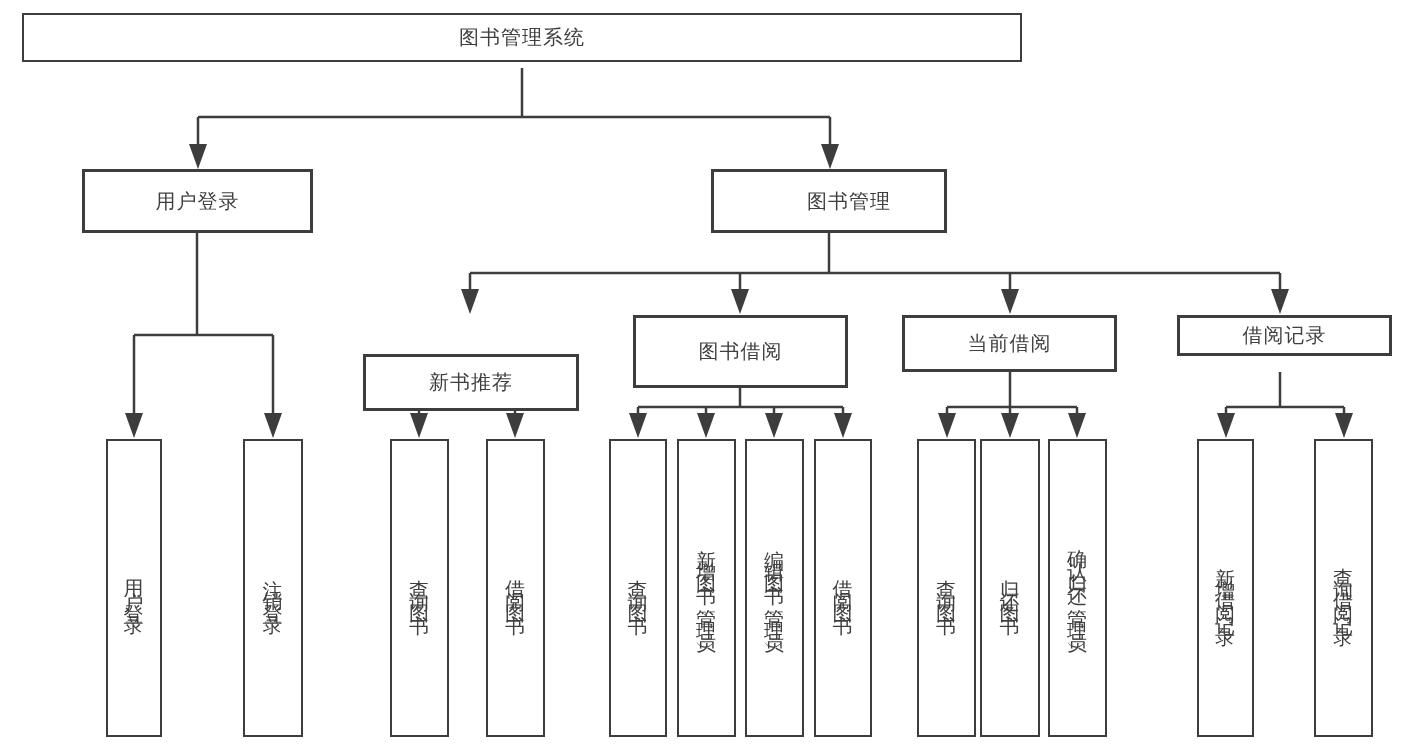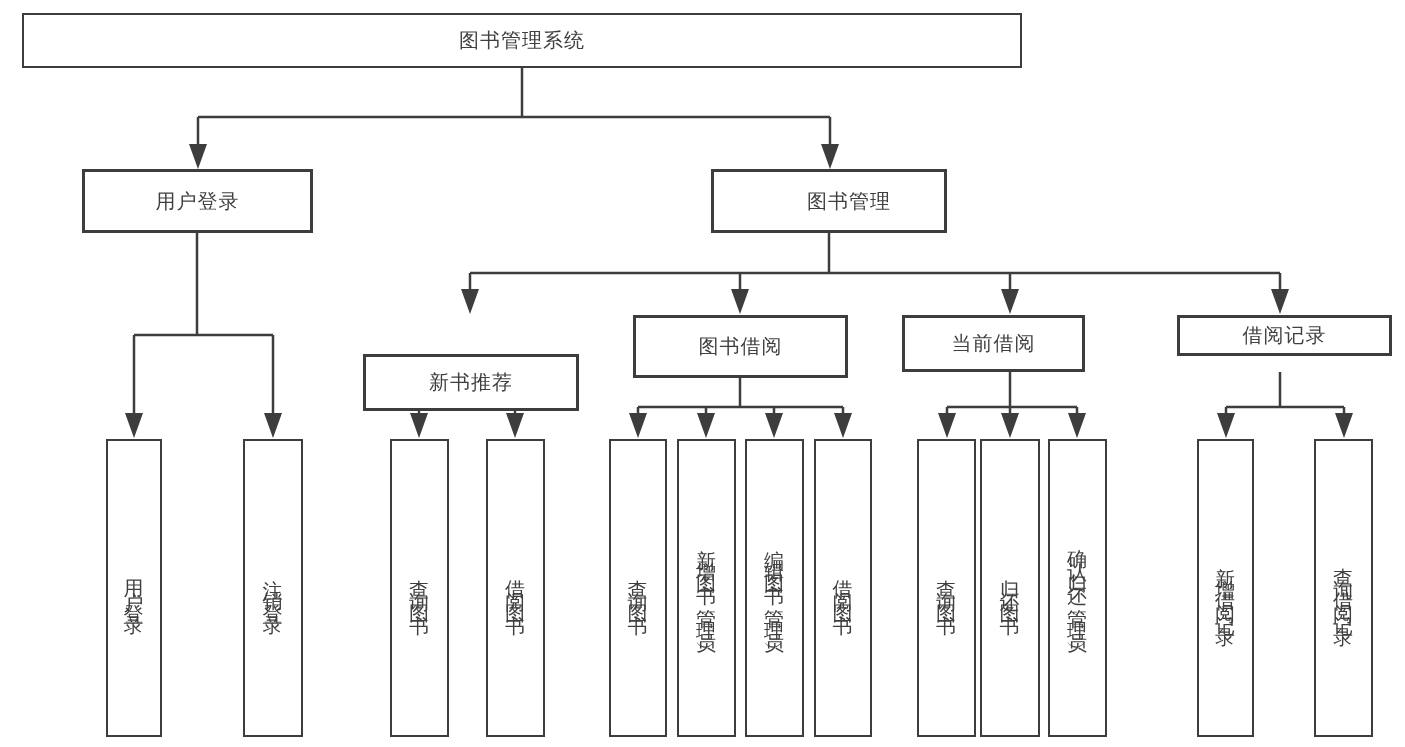--- a/index.html
+++ b/index.html
@@ -133,28 +133,28 @@
 
       <polygon points="938,413 956,413 947,438"></polygon>
       <polygon points="1001,413 1019,413 1010,438"></polygon>
       <polygon points="1068,413 1086,413 1077,438"></polygon>
 
       <polygon points="1217,413 1235,413 1226,438"></polygon>
       <polygon points="1335,413 1353,413 1344,438"></polygon>
     </g>
   </svg>
 
-  <div class="node root" style="left:22px; top:13px; width:1000px; height:55px;">图书管理系统</div>
+  <div class="node root" style="left:22px; top:13px; width:1000px; height:49px;">图书管理系统</div>
 
   <div class="node" style="left:82px; top:169px; width:231px; height:64px;">用户登录</div>
   <div class="node" style="left:711px; top:169px; width:236px; height:64px;padding-left:40px;">图书管理</div>
 
   <div class="node" style="left:363px; top:315px; width:216px; height:57px;margin-top:39px;">新书推荐</div>
-  <div class="node" style="left:633px; top:315px; width:215px; height:63px;">图书借阅</div>
-  <div class="node" style="left:902px; top:315px; width:183px; height:57px;">当前借阅</div>
+  <div class="node" style="left:633px; top:315px; width:215px; height:73px;">图书借阅</div>
+  <div class="node" style="left:902px; top:315px; width:215px; height:57px;">当前借阅</div>
   <div class="node" style="left:1177px; top:315px; width:215px; height:41px;">借阅记录</div>
 
   <div class="node leaf" style="left:106px; top:439px; width:56px; height:298px;">用户登录</div>
   <div class="node leaf" style="left:243px; top:439px; width:60px; height:298px;">注销登录</div>
 
   <div class="node leaf" style="left:390px; top:439px; width:59px; height:298px;">查询图书</div>
   <div class="node leaf" style="left:486px; top:439px; width:59px; height:298px;">借阅图书</div>
 
   <div class="node leaf" style="left:609px; top:439px; width:58px; height:298px;">查询图书</div>
   <div class="node leaf" style="left:677px; top:439px; width:59px; height:298px;">新增图书（管理员）</div>

